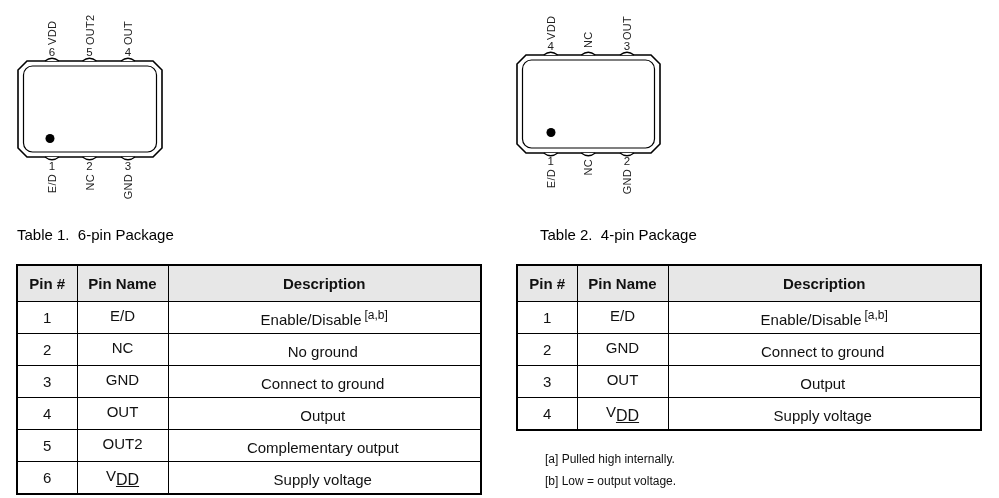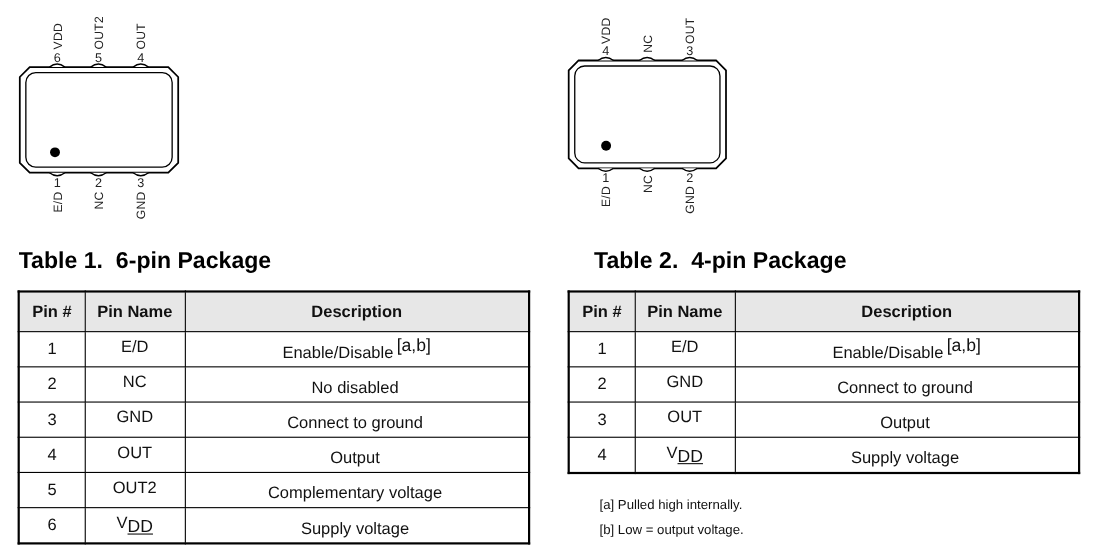--- a/index.html
+++ b/index.html
@@ -13,22 +13,22 @@
   }
   .diagram{position:absolute;}
   .diagram text{
     font-family:"Liberation Sans", sans-serif;
     fill:#222222;
   }
   .pin-num{font-size:11.5px;}
   .pin-lbl{font-size:11px;letter-spacing:0.3px;}
   .tbl-title{
     position:absolute;
-    font-weight:bold;
-    font-size:21px;
+    font-weight:normal;
+    font-size:15px;
     color:#000000;
     white-space:pre;
   }
   .tbl-wrap{position:absolute;}
   table.pintable{
     border-collapse:collapse;
     table-layout:fixed;
     width:100%;
     border:2px solid #000000;
     padding-left:32px;
@@ -44,21 +44,21 @@
   table.pintable thead th{
     background:#e7e7e7;
     font-weight:bold;
     height:35px;
     border-bottom:1.5px solid #000000;
   }
   table.pintable tbody td{height:31px;}
   col.c-pin{width:60px;}
   col.c-name{width:91px;}
   sub.nsub{font-size:16px;text-decoration:underline;}
-  sup.fn{font-size:16px;margin-left:3px;}
+  sup.fn{font-size:12px;margin-left:3px;}
   .footnotes{
     position:absolute;
     left:545px;top:448px;
     font-size:12px;
     line-height:22px;
     color:#111111;
   }
 </style>
 </head>
 <body>
@@ -144,36 +144,36 @@
       </thead>
       <tbody>
         <tr>
           <td>1</td>
           <td><span>E/D</span><sub class="nsub"></sub></td>
           <td><span>Enable/Disable</span><sup class="fn">[a,b]</sup></td>
         </tr>
         <tr>
           <td>2</td>
           <td><span>NC</span><sub class="nsub"></sub></td>
-          <td><span>No disabled</span><sup class="fn"></sup></td>
+          <td><span>No ground</span><sup class="fn"></sup></td>
         </tr>
         <tr>
           <td>3</td>
           <td><span>GND</span><sub class="nsub"></sub></td>
           <td><span>Connect to ground</span><sup class="fn"></sup></td>
         </tr>
         <tr>
           <td>4</td>
           <td><span>OUT</span><sub class="nsub"></sub></td>
           <td><span>Output</span><sup class="fn"></sup></td>
         </tr>
         <tr>
           <td>5</td>
           <td><span>OUT2</span><sub class="nsub"></sub></td>
-          <td><span>Complementary voltage</span><sup class="fn"></sup></td>
+          <td><span>Complementary output</span><sup class="fn"></sup></td>
         </tr>
         <tr>
           <td>6</td>
           <td><span>V</span><sub class="nsub">DD</sub></td>
           <td><span>Supply voltage</span><sup class="fn"></sup></td>
         </tr>
       </tbody>
     </table>
   </div>
 

